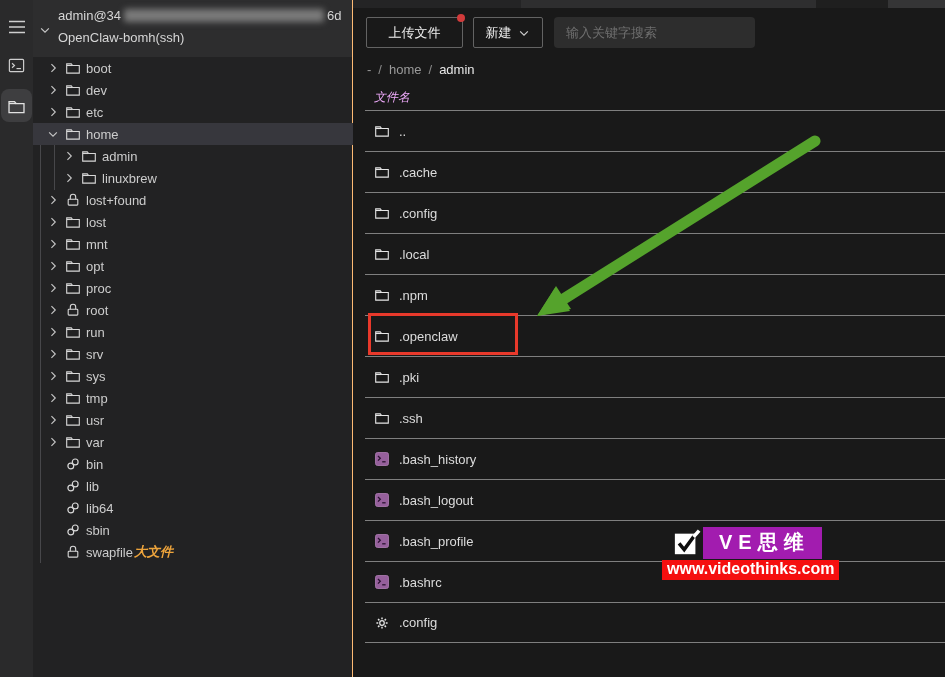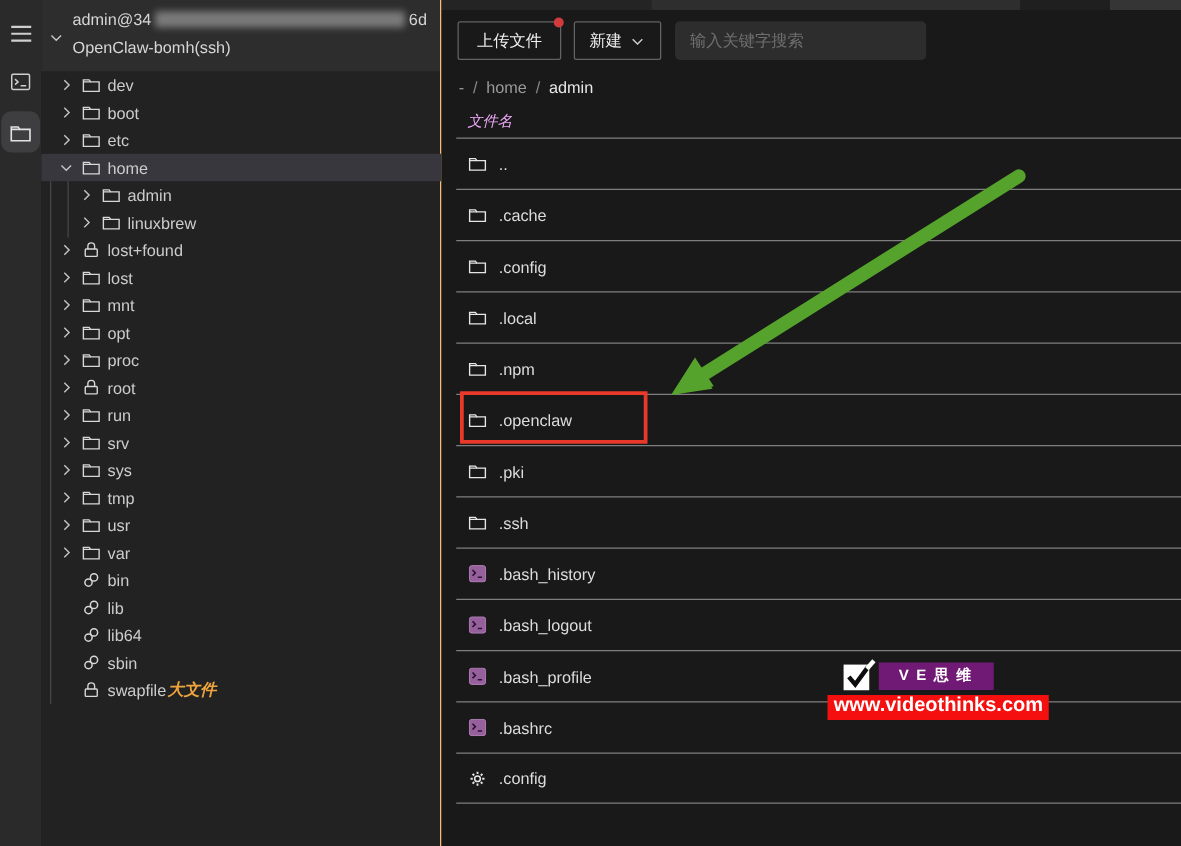--- a/index.html
+++ b/index.html
@@ -37,21 +37,21 @@
   .guide-home { left:21px; top:145px; height:45px; }
   
   .main { position:absolute; left:353px; top:0; width:592px; height:677px; background:#191919; }
   .strip { position:absolute; top:0; height:8px; }
   .strip1 { left:0; width:168px; background:#242425; }
   .strip2 { left:168px; width:295px; background:#2e2e2f; }
   .strip3 { left:463px; width:72px; background:#1f1f1f; }
   .strip4 { left:535px; width:57px; background:#353536; }
   .toolbar { position:absolute; left:13px; top:17px; display:flex; align-items:center; }
   .btn { position:relative; height:31px; border:1px solid #636363; border-radius:2px; background:#191919; color:#f0f0f0; font-size:13px; display:inline-flex; align-items:center; justify-content:center; cursor:pointer; font-family:inherit; }
-  .btn-upload { width:83px; }
+  .btn-upload { width:97px; }
   .btn-new { width:70px; margin-left:10px; gap:5px; }
   .btn-dot { position:absolute; right:-3px; top:-4px; width:8px; height:8px; border-radius:50%; background:#d23b3b; }
   .btn-new .chev { display:inline-flex; color:#cfcfcf; }
   .search { margin-left:11px; width:201px; height:31px; background:#2d2d2d; border:none; border-radius:4px; color:#d8d8d8; font-size:13px; padding:0 12px; font-family:inherit; outline:none; }
   .search::placeholder { color:#6f6f6f; }
   .breadcrumb { position:absolute; left:14px; top:62px; display:flex; align-items:center; gap:7px; font-size:13px; color:#9a9a9a; }
   .bc-seg { cursor:pointer; }
   .bc-sep { color:#8a8a8a; }
   .bc-current { color:#e8e8e8; cursor:default; }
   .bc-copy { color:#bdbdbd; display:inline-flex; margin-left:2px; cursor:pointer; }
@@ -61,21 +61,21 @@
   .file-row:last-child { border-bottom:1px solid #7f7f7f; }
   .fi { width:16px; height:16px; display:inline-flex; align-items:center; justify-content:center; color:#e6e6e6; flex:0 0 16px; }
   .fname { margin-left:9px; }
   
   .hl-box { position:absolute; left:368px; top:313px; width:150px; height:42px; border:3px solid #e8392b; z-index:20; pointer-events:none; }
   .arrow-svg { position:absolute; left:0; top:0; width:945px; height:677px; z-index:21; pointer-events:none; }
   
   .watermark { position:absolute; left:662px; top:527px; z-index:30; pointer-events:none; }
   .wm-row1 { display:flex; align-items:center; }
   .wm-check { width:28px; height:28px; margin-left:11px; }
-  .wm-brand { margin-left:2px; background:#701a75; color:#ffffff; font-weight:bold; font-size:12px; letter-spacing:6px; padding:2px 12px 3px 16px; }
+  .wm-brand { margin-left:2px; background:#a21caf; color:#ffffff; font-weight:bold; font-size:20px; letter-spacing:6px; padding:2px 12px 3px 16px; }
   .wm-url { margin-top:1px; background:#f50f0f; color:#ffffff; font-weight:bold; font-size:16px; padding:0 5px 2px 5px; display:inline-block; }
 </style>
 </head>
 <body>
 
 <div class="rail">
   <div class="rail-active-bg"></div>
   <div class="rail-item rail-menu">
       <svg viewBox="0 0 18 14" width="18" height="14">
         <path d="M1 1.5h16M1 7h16M1 12.5h16" stroke="#cfcfcf" stroke-width="1.7" fill="none"></path>
@@ -116,37 +116,37 @@
           </svg>
         </span>
         <span class="ti">
           <svg viewBox="0 0 16 16" width="16" height="16">
             <g fill="none" stroke="currentColor" stroke-width="1.1">
               <path d="M1.7 13.1V3.9h4.6l1.3 1.6h6.7v7.6z"></path>
               <path d="M1.7 5.5h5.9"></path>
             </g>
           </svg>
         </span>
+        <span class="tlabel">boot</span>
+      </div>
+      <div class="tree-row" style="padding-left: 12px;">
+        <span class="tw">
+          <svg viewBox="0 0 16 16" width="14" height="14">
+            <path d="M6.2 3.6 10.6 8l-4.4 4.4" fill="none" stroke="currentColor" stroke-width="1.3"></path>
+          </svg>
+        </span>
+        <span class="ti">
+          <svg viewBox="0 0 16 16" width="16" height="16">
+            <g fill="none" stroke="currentColor" stroke-width="1.1">
+              <path d="M1.7 13.1V3.9h4.6l1.3 1.6h6.7v7.6z"></path>
+              <path d="M1.7 5.5h5.9"></path>
+            </g>
+          </svg>
+        </span>
         <span class="tlabel">dev</span>
-      </div>
-      <div class="tree-row" style="padding-left: 12px;">
-        <span class="tw">
-          <svg viewBox="0 0 16 16" width="14" height="14">
-            <path d="M6.2 3.6 10.6 8l-4.4 4.4" fill="none" stroke="currentColor" stroke-width="1.3"></path>
-          </svg>
-        </span>
-        <span class="ti">
-          <svg viewBox="0 0 16 16" width="16" height="16">
-            <g fill="none" stroke="currentColor" stroke-width="1.1">
-              <path d="M1.7 13.1V3.9h4.6l1.3 1.6h6.7v7.6z"></path>
-              <path d="M1.7 5.5h5.9"></path>
-            </g>
-          </svg>
-        </span>
-        <span class="tlabel">boot</span>
       </div>
       <div class="tree-row" style="padding-left: 12px;">
         <span class="tw">
           <svg viewBox="0 0 16 16" width="14" height="14">
             <path d="M6.2 3.6 10.6 8l-4.4 4.4" fill="none" stroke="currentColor" stroke-width="1.3"></path>
           </svg>
         </span>
         <span class="ti">
           <svg viewBox="0 0 16 16" width="16" height="16">
             <g fill="none" stroke="currentColor" stroke-width="1.1">

